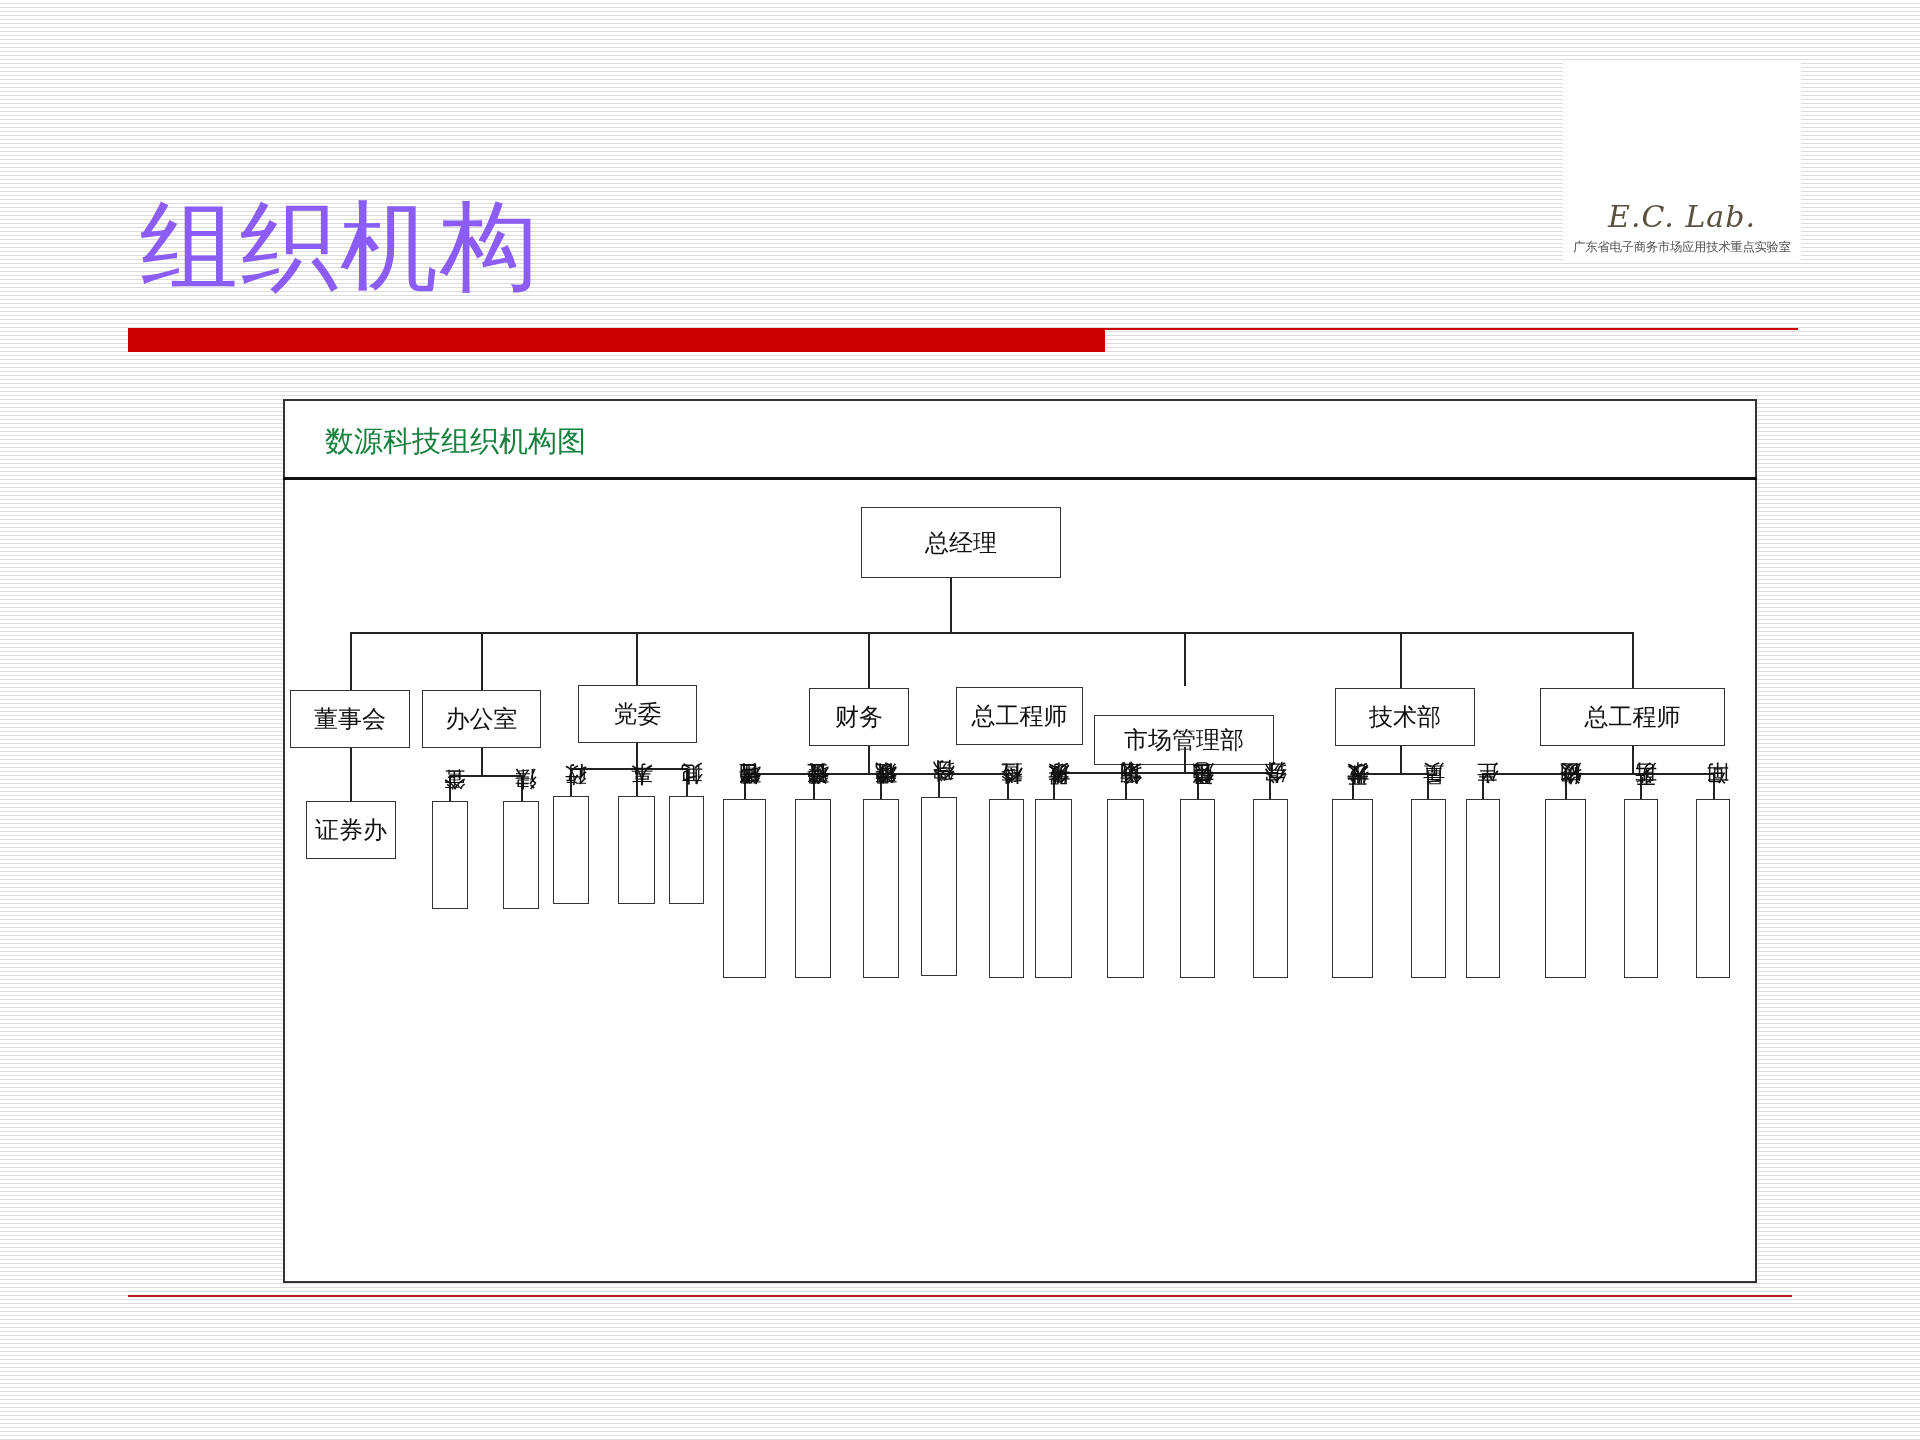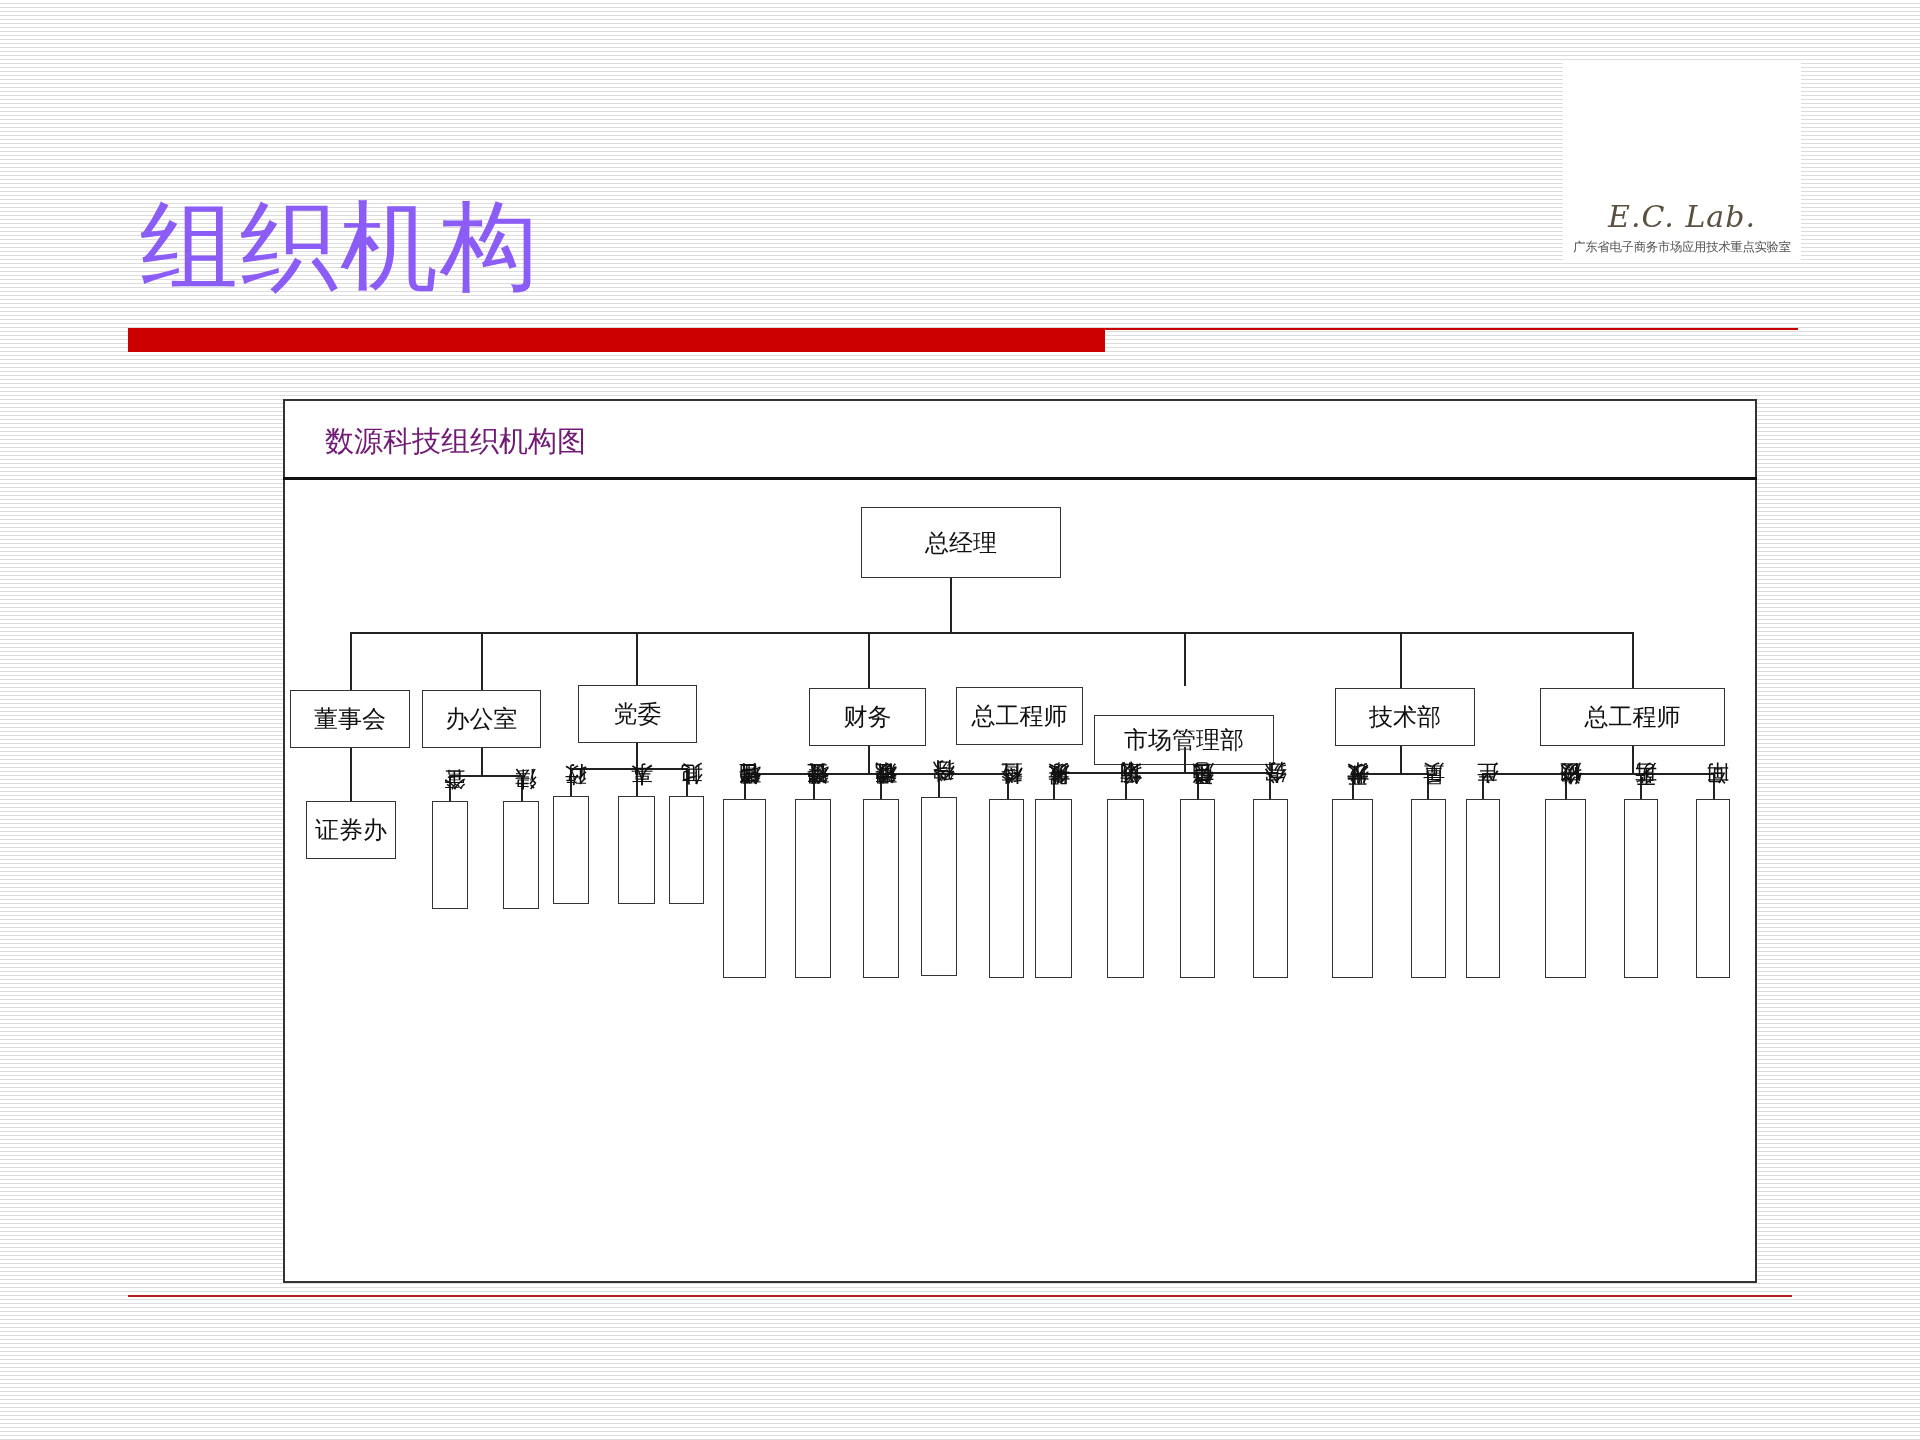--- a/index.html
+++ b/index.html
@@ -11,21 +11,21 @@
   #redbar{left:128px;top:328px;width:977px;height:24px;background:#cc0000;}
   #redline{left:1105px;top:328px;width:693px;height:2px;background:#cc0000;}
   #footline{left:128px;top:1295px;width:1664px;height:2px;background:#b81c1c;}
   #logo{left:1563px;top:63px;width:238px;height:199px;background:#fff;}
   #logo .ring{position:absolute;left:54px;top:3px;width:128px;height:128px;border-radius:50%;background:#17676a;}
   #logo .ring-inner{position:absolute;left:10px;top:10px;width:108px;height:108px;border-radius:50%;background:#17676a;border:3px solid #fff;box-sizing:border-box;clip-path:polygon(0 0,100% 0,100% 45%,60% 60%,100% 70%,100% 100%,0 100%);}
   #logo .mark{position:absolute;left:0;top:28px;width:128px;text-align:center;color:#fff;font-size:62px;font-style:italic;font-weight:bold;font-family:"DejaVu Serif",serif;line-height:70px;}
   #logo .lab{position:absolute;left:0;top:136px;width:238px;text-align:center;font-size:30px;font-style:italic;color:#5a5040;font-family:"DejaVu Serif",serif;letter-spacing:1px;}
   #logo .sub{position:absolute;left:0;top:176px;width:238px;text-align:center;font-size:12.4px;color:#555;white-space:nowrap;font-family:"DejaVu Sans",sans-serif;letter-spacing:-0.3px;}
   #frame{left:283px;top:399px;width:1474px;height:884px;background:#fff;border:2px solid #333;box-sizing:border-box;}
-  #frame-title{left:325px;top:424px;font-size:29px;line-height:34px;color:#701a75;}
+  #frame-title{left:325px;top:424px;font-size:29px;line-height:34px;color:#15803d;}
   #frame-sep{left:283px;top:477px;width:1474px;height:3px;background:#111;}
   .box{position:absolute;border:1.5px solid #333;background:#fff;box-sizing:border-box;display:flex;align-items:center;justify-content:center;font-size:24px;color:#111;white-space:nowrap;}
   .vbox{position:absolute;border:1.5px solid #333;background:#fff;box-sizing:border-box;}
   .vtext{position:absolute;top:0;left:50%;white-space:nowrap;font-size:22px;line-height:24px;color:#111;
     writing-mode:vertical-rl;transform:translateX(-30%) rotate(180deg);}
   .h{position:absolute;height:1.5px;background:#222;}
   .v{position:absolute;width:1.5px;background:#222;}
 </style>
 </head>
 <body>
@@ -51,21 +51,21 @@
 <div class="v" style="left:481px;top:632px;height:58px;"></div>
 <div class="v" style="left:636px;top:632px;height:53px;"></div>
 <div class="v" style="left:868px;top:632px;height:56px;"></div>
 <div class="v" style="left:1184px;top:632px;height:54px;"></div>
 <div class="v" style="left:1400px;top:632px;height:56px;"></div>
 <div class="v" style="left:1632px;top:632px;height:56px;"></div>
 
 <div class="box" style="left:290px;top:690px;width:120px;height:58px;">董事会</div>
 <div class="box" style="left:422px;top:690px;width:119px;height:58px;">办公室</div>
 <div class="box" style="left:578px;top:685px;width:119px;height:58px;">党委</div>
-<div class="box" style="left:809px;top:688px;width:117px;height:58px;">财务</div>
+<div class="box" style="left:809px;top:688px;width:100px;height:58px;">财务</div>
 <div class="box" style="left:956px;top:687px;width:127px;height:58px;">总工程师</div>
 <div class="box" style="left:1094px;top:686px;width:180px;height:50px;margin-top:29px;">市场管理部</div>
 <div class="box" style="left:1335px;top:688px;width:140px;height:58px;">技术部</div>
 <div class="box" style="left:1540px;top:688px;width:185px;height:58px;">总工程师</div>
 
 <div class="v" style="left:350px;top:748px;height:53px;"></div>
 <div class="box" style="left:306px;top:801px;width:90px;height:58px;">证券办</div>
 
 <div class="v" style="left:481px;top:748px;height:27px;"></div>
 <div class="h" style="left:449px;top:775px;width:73px;"></div>

